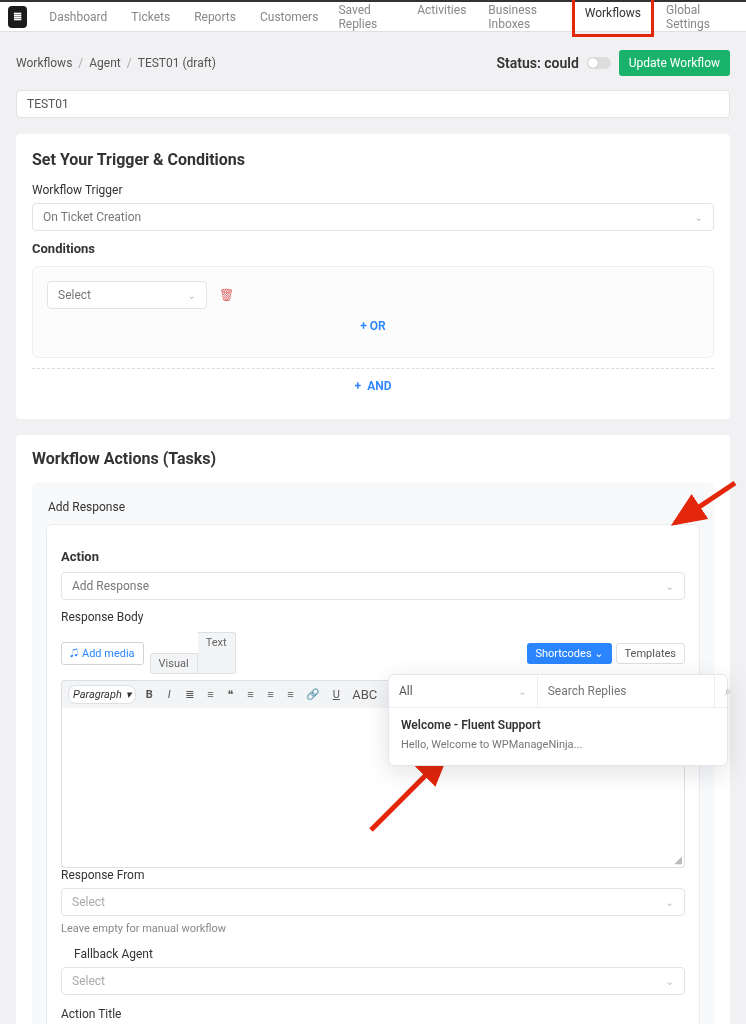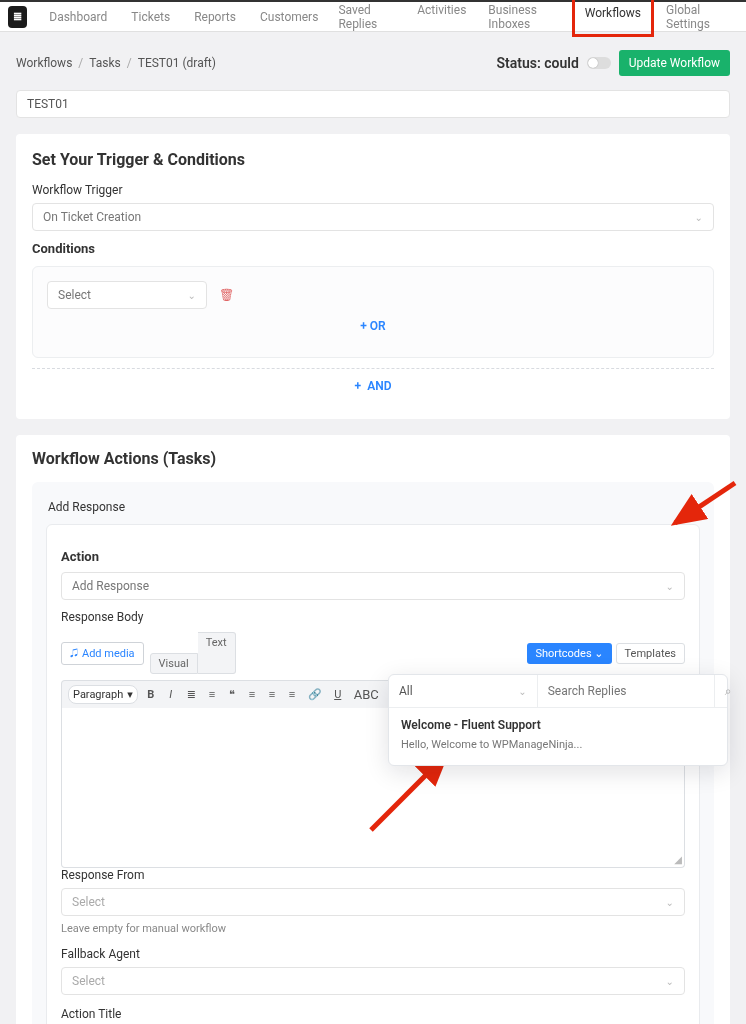--- a/index.html
+++ b/index.html
@@ -38,21 +38,21 @@
   .toolbar-row { display:flex; align-items:center; justify-content:space-between; margin-top:8px;}
   .tb-left { display:flex; align-items:center; gap:6px;}
   .btn-outline { border:1px solid #cfd3d8; background:#fff; padding:4px 8px; border-radius:3px; font-size:11px; color:#2a85ff; cursor:pointer; display:flex; align-items:center; gap:4px;}
   .tab-pill { border:1px solid #dcdfe3; background:#f3f4f6; padding:3px 8px; font-size:11px; color:#666; cursor:pointer;}
   .tab-pill.first { border-radius:3px 0 0 3px;margin-top:21px;}
   .tab-pill.last { border-radius:0 3px 3px 0; border-left:none;}
   .btn-blue { background:#2a85ff; color:#fff; border:none; padding:4px 8px; font-size:11px; border-radius:3px; cursor:pointer;}
   .btn-templates { border:1px solid #dcdfe3; background:#fff; padding:3px 8px; font-size:11px; color:#555; border-radius:3px; cursor:pointer; margin-left:4px;}
   .editor-toolbar { background:#f3f4f6; border:1px solid #dcdfe3; border-bottom:none; border-radius:4px 4px 0 0; padding:4px 6px; display:flex; align-items:center; gap:6px; flex-wrap: nowrap; overflow: hidden; margin-top:6px;}
   .tb-btn { font-size:11px; color:#555; min-width:14px; text-align:center; padding:2px 3px; cursor:pointer;}
-  .tb-sel { font-size:11px; background:#fff; border:1px solid #dcdfe3; padding:2px 4px; border-radius:8px; display:flex; align-items:center; gap:4px;}
+  .tb-sel { font-size:11px; background:#fff; border:1px solid #dcdfe3; padding:2px 4px; border-radius:8px; display:flex; align-items:center; gap:4px;font-style:italic;}
   .editor-area { border:1px solid #dcdfe3; border-top:none; border-radius:0 0 4px 4px; height:160px; background:#fff; position:relative;}
   .editor-area .resize { position:absolute; right:2px; bottom:2px; font-size:10px; color:#bbb;}
   .popover { position:absolute; top:-6px; left:327px; width:340px; background:#fff; border:1px solid #e3e6ea; border-radius:6px; box-shadow:0 6px 24px rgba(20,20,30,0.12); padding:0; z-index:4;}
   .pop-head { display:flex; border-bottom:1px solid #eceef0;}
   .pop-select { flex:0 0 44%; display:flex; align-items:center; justify-content:space-between; padding:8px 10px; font-size:12px; color:#555; border-right:1px solid #eceef0;}
   .pop-search { flex:1; display:flex; align-items:center;}
   .pop-search input { flex:1; border:none; padding:8px 10px; font-size:12px; color:#666; outline:none;}
   .pop-search .sicon { padding:0 10px; color:#aaa; font-size:12px; border-left:1px solid #eceef0; height:32px; display:flex; align-items:center;}
   .pop-body { padding:10px 12px 14px 12px;}
   .pop-title { font-size:12px; font-weight:600; margin-bottom:6px; color:#333;}
@@ -86,21 +86,21 @@
       <div class="nav-item">Business Inboxes</div>
       <div class="nav-item active-box">Workflows</div>
       <div class="nav-item">Global Settings</div>
     </div>
   </div>
 
   <div class="pagebar">
     <div class="breadcrumb">
       <span>Workflows</span>
       <span class="sep">/</span>
-      <span>Tasks</span>
+      <span>Agent</span>
       <span class="sep">/</span>
       <span>TEST01 (draft)</span>
     </div>
     <div class="statusblock">
       <span class="statuslabel">
         <span>Status:</span> <span>could</span>
       </span>
       <div class="toggle"></div>
       <button class="btn-primary">Update Workflow</button>
     </div>
@@ -231,21 +231,21 @@
           </div>
         </div>
 
         <span class="label" style="margin-top:0;">Response From</span>
         <div class="select">
           <span style="color:#aaa;">Select</span>
           <span class="chev">⌄</span>
         </div>
         <div class="help-text">Leave empty for manual workflow</div>
 
-        <span class="label" style="margin-top:12px;">Fallback Agent</span>
+        <span class="label" style="margin-top:12px;margin-left:13px;">Fallback Agent</span>
         <div class="select">
           <span style="color:#aaa;">Select</span>
           <span class="chev">⌄</span>
         </div>
 
         <span class="label" style="margin-top:12px;">Action Title</span>
 
       </div>
     </div>
 

